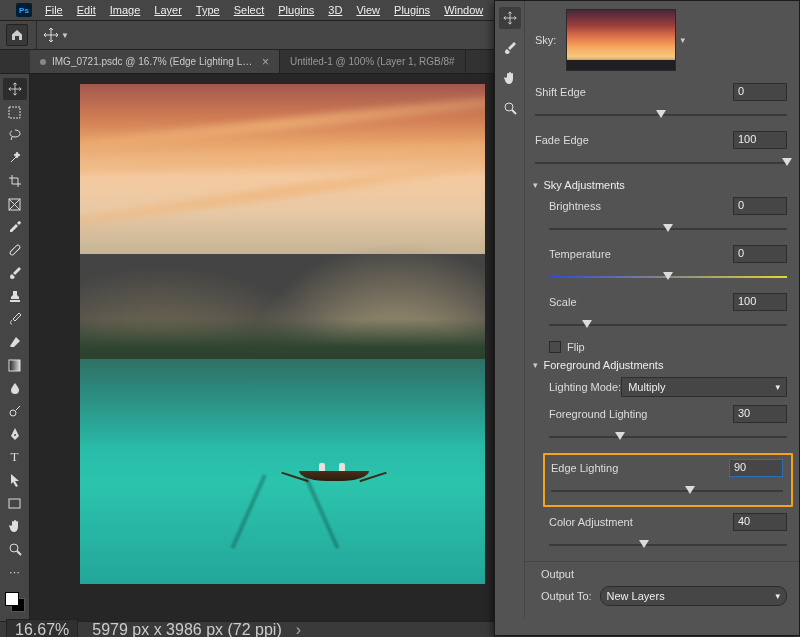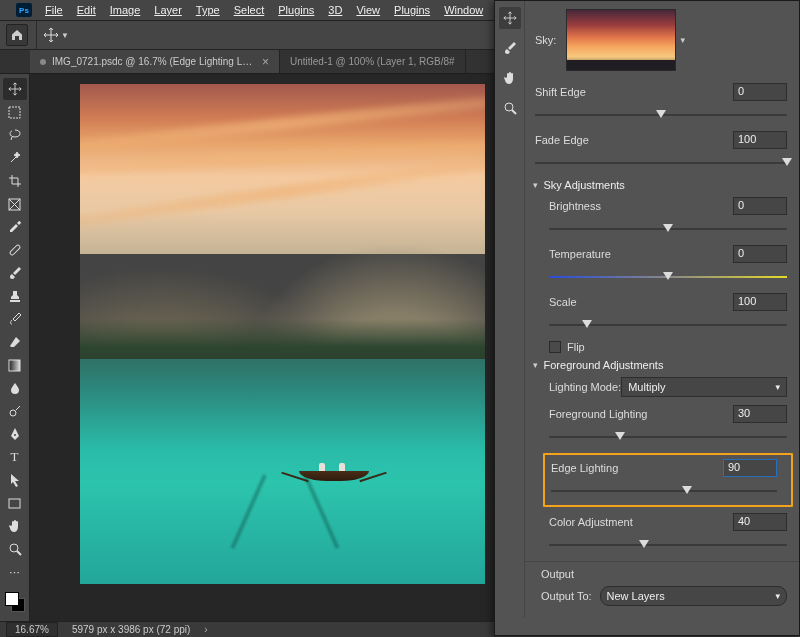--- a/index.html
+++ b/index.html
@@ -57,21 +57,21 @@
   .boat .p1 { left:20px; } .boat .p2 { left:40px; }
   .boat .oar { position:absolute; bottom:4px; width:28px; height:1.5px; background:#3a2a18; }
   .boat .oL { left:-18px; transform: rotate(18deg); }
   .boat .oR { right:-18px; transform: rotate(-18deg); }
   .wake { position:absolute; top:80%; left:50%; width:4px; height:80px; background: rgba(10,60,55,.35);
     transform-origin: top center; filter: blur(1px); }
   .wake.l { transform: rotate(24deg) translateX(-22px);} 
   .wake.r { transform: rotate(-24deg) translateX(22px);} 
 
   
-  .status { position: absolute; left: 0; right: 0; bottom: 0; height: 16px; background: #3a3a3a; border-top:1px solid #222; display:flex; align-items:center; padding:0 6px; gap:14px; font-size:10px; color:#ccc; }
+  .status { position: absolute; left: 0; right: 0; bottom: 0; height: 16px; background: #3a3a3a; border-top:1px solid #222; display:flex; align-items:center; padding:0 6px; gap:14px; font-size:16px; color:#ccc; }
   .status .box { background:#303030; padding:1px 8px; border:1px solid #222; }
   .status .chev { color:#aaa; }
 
   
   .dialog { position: absolute; top: 0; right: 0; width: 306px; height: 636px; background: #535353; border: 1px solid #1a1a1a; box-shadow: -2px 2px 8px rgba(0,0,0,.5); display:flex; flex-direction:column; }
   .titlebar { height: 26px; background: #535353; border-bottom:1px solid #3a3a3a; display:flex; align-items:center; padding: 0 8px; justify-content:space-between; color:#eee; font-size:12px; }
   .titlebar .x { color:#eee; font-size:14px; cursor:default; }
   .dlg-body { flex:1; display:flex; position:relative; }
   .dlg-tools { width: 30px; background:#535353; border-right:1px solid #454545; display:flex; flex-direction:column; align-items:center; padding-top:6px; gap:8px; color:#ddd; }
   .dlg-tools .t { width:22px; height:22px; display:flex; align-items:center; justify-content:center; border-radius:2px; }
@@ -94,21 +94,21 @@
 
   .section-head { display:flex; align-items:center; gap:6px; color:#eee; font-size:11px; margin:6px 0 6px -2px; }
   .section-head .caret { font-size:9px; color:#ccc; }
   .indent { padding-left: 14px; }
 
   .chk { display:flex; align-items:center; gap:6px; color:#ddd; }
   .chk .box { width:12px; height:12px; border:1px solid #2a2a2a; background:#4a4a4a; display:flex; align-items:center; justify-content:center; font-size:10px; color:#ddd; }
 
   .select { height:20px; background:#464646; border:1px solid #2d2d2d; color:#eee; display:flex; align-items:center; justify-content:space-between; padding:0 6px; font-size:11px; }
 
-  .highlight { border: 2px solid #f5a21b; border-radius:1px; padding: 4px 14px 6px 6px; margin: 2px -6px 6px -6px; }
+  .highlight { border: 2px solid #f5a21b; border-radius:1px; padding: 4px 8px 6px 6px; margin: 2px -6px 6px -6px; }
 
   .hr { height:1px; background:#454545; margin:6px -12px; }
 
   .dlg-foot { display:flex; align-items:center; padding:8px 12px 10px 40px; gap:10px; }
   .dlg-foot .spacer { flex:1; }
   svg { display:block; }
 </style>
 </head>
 <body>
 

